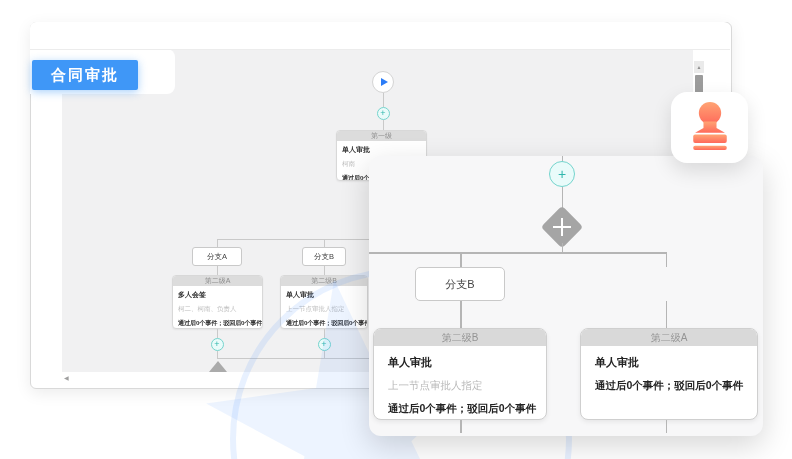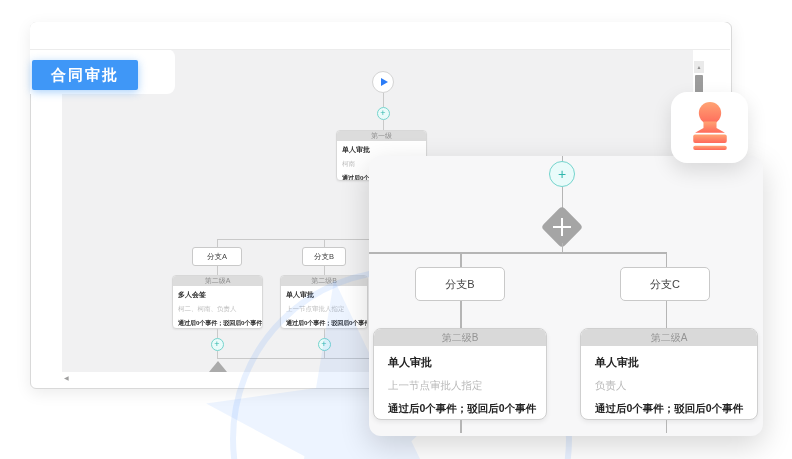--- a/index.html
+++ b/index.html
@@ -181,35 +181,33 @@
     <div class="dcross">
         <i class="h"></i>
         <i class="v"></i>
       </div>
     <div class="zln" style="left:192.5px;top:87px;width:1.5px;height:9px;"></div>
     <div class="zln" style="left:0;top:96px;width:298px;height:1.5px;"></div>
     <div class="zln" style="left:91px;top:96px;width:1.5px;height:15px;"></div>
     <div class="zln" style="left:296.5px;top:96px;width:1.5px;height:15px;"></div>
 
     <div class="zbox" style="left:46px;">分支B</div>
-    <div class="zbox" style="left:251px;">分支C</div>
 
     <div class="zln" style="left:91px;top:145px;width:1.5px;height:27px;"></div>
     <div class="zln" style="left:296.5px;top:145px;width:1.5px;height:27px;"></div>
 
     <div class="zcard" style="left:4px;width:174px;">
       <div class="zhead">第二级B</div>
       <div class="zrow zt">单人审批</div>
       <div class="zrow za">上一节点审批人指定</div>
       <div class="zrow ze">通过后0个事件；驳回后0个事件</div>
     </div>
     <div class="zcard" style="left:211px;width:178px;">
       <div class="zhead">第二级A</div>
       <div class="zrow zt">单人审批</div>
-      <div class="zrow za">负责人</div>
       <div class="zrow ze">通过后0个事件；驳回后0个事件</div>
     </div>
 
     <div class="zln" style="left:91px;top:264px;width:1.5px;height:13px;"></div>
     <div class="zln" style="left:296.5px;top:264px;width:1.5px;height:13px;"></div>
   </div>
 
   <div class="stampcard">
     <svg width="46" height="54" viewBox="0 0 48 58">
       <defs>

